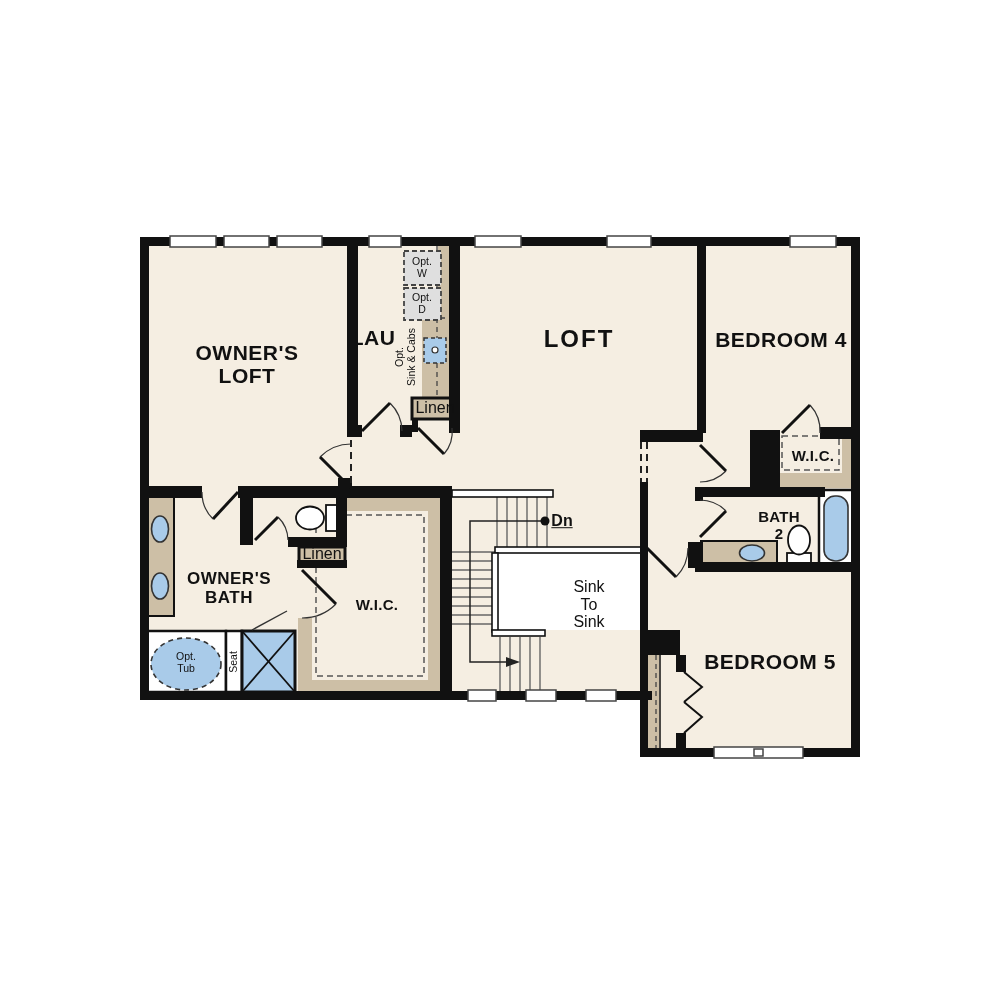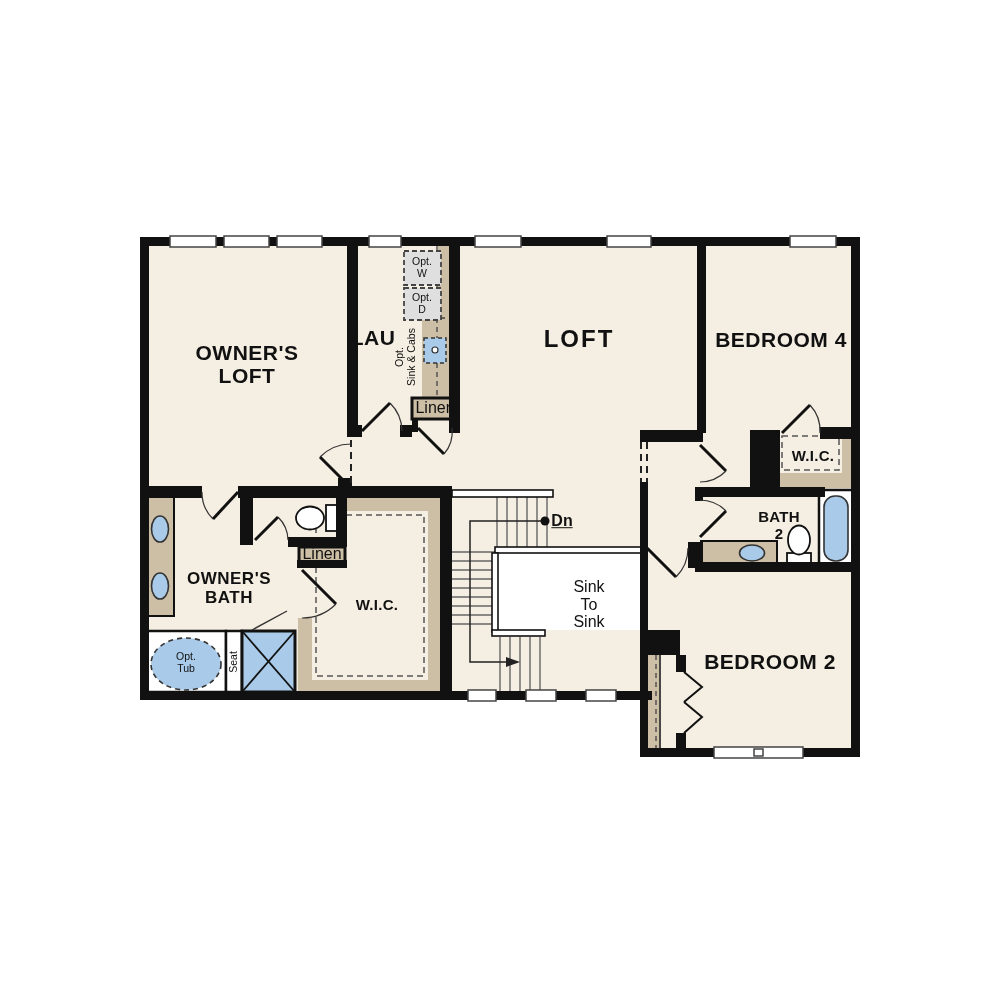--- a/index.html
+++ b/index.html
@@ -262,21 +262,21 @@
     <span class="ln">BEDROOM 4</span>
   </div>
   <div class="lbl room-sm" style="left:813px;top:456px">
     <span class="ln">W.I.C.</span>
   </div>
   <div class="lbl room-sm" style="left:779px;top:525px">
     <span class="ln">BATH</span>
     <span class="ln">2</span>
   </div>
   <div class="lbl room-lg" style="left:770px;top:662px">
-    <span class="ln">BEDROOM 2</span>
+    <span class="ln">BEDROOM 5</span>
   </div>
   <div class="lbl room-md" style="left:229px;top:589px">
     <span class="ln">OWNER'S</span>
     <span class="ln">BATH</span>
   </div>
   <div class="lbl room-sm" style="left:377px;top:605px">
     <span class="ln">W.I.C.</span>
   </div>
 
   <div class="lbl note bold" style="left:562px;top:521px">

